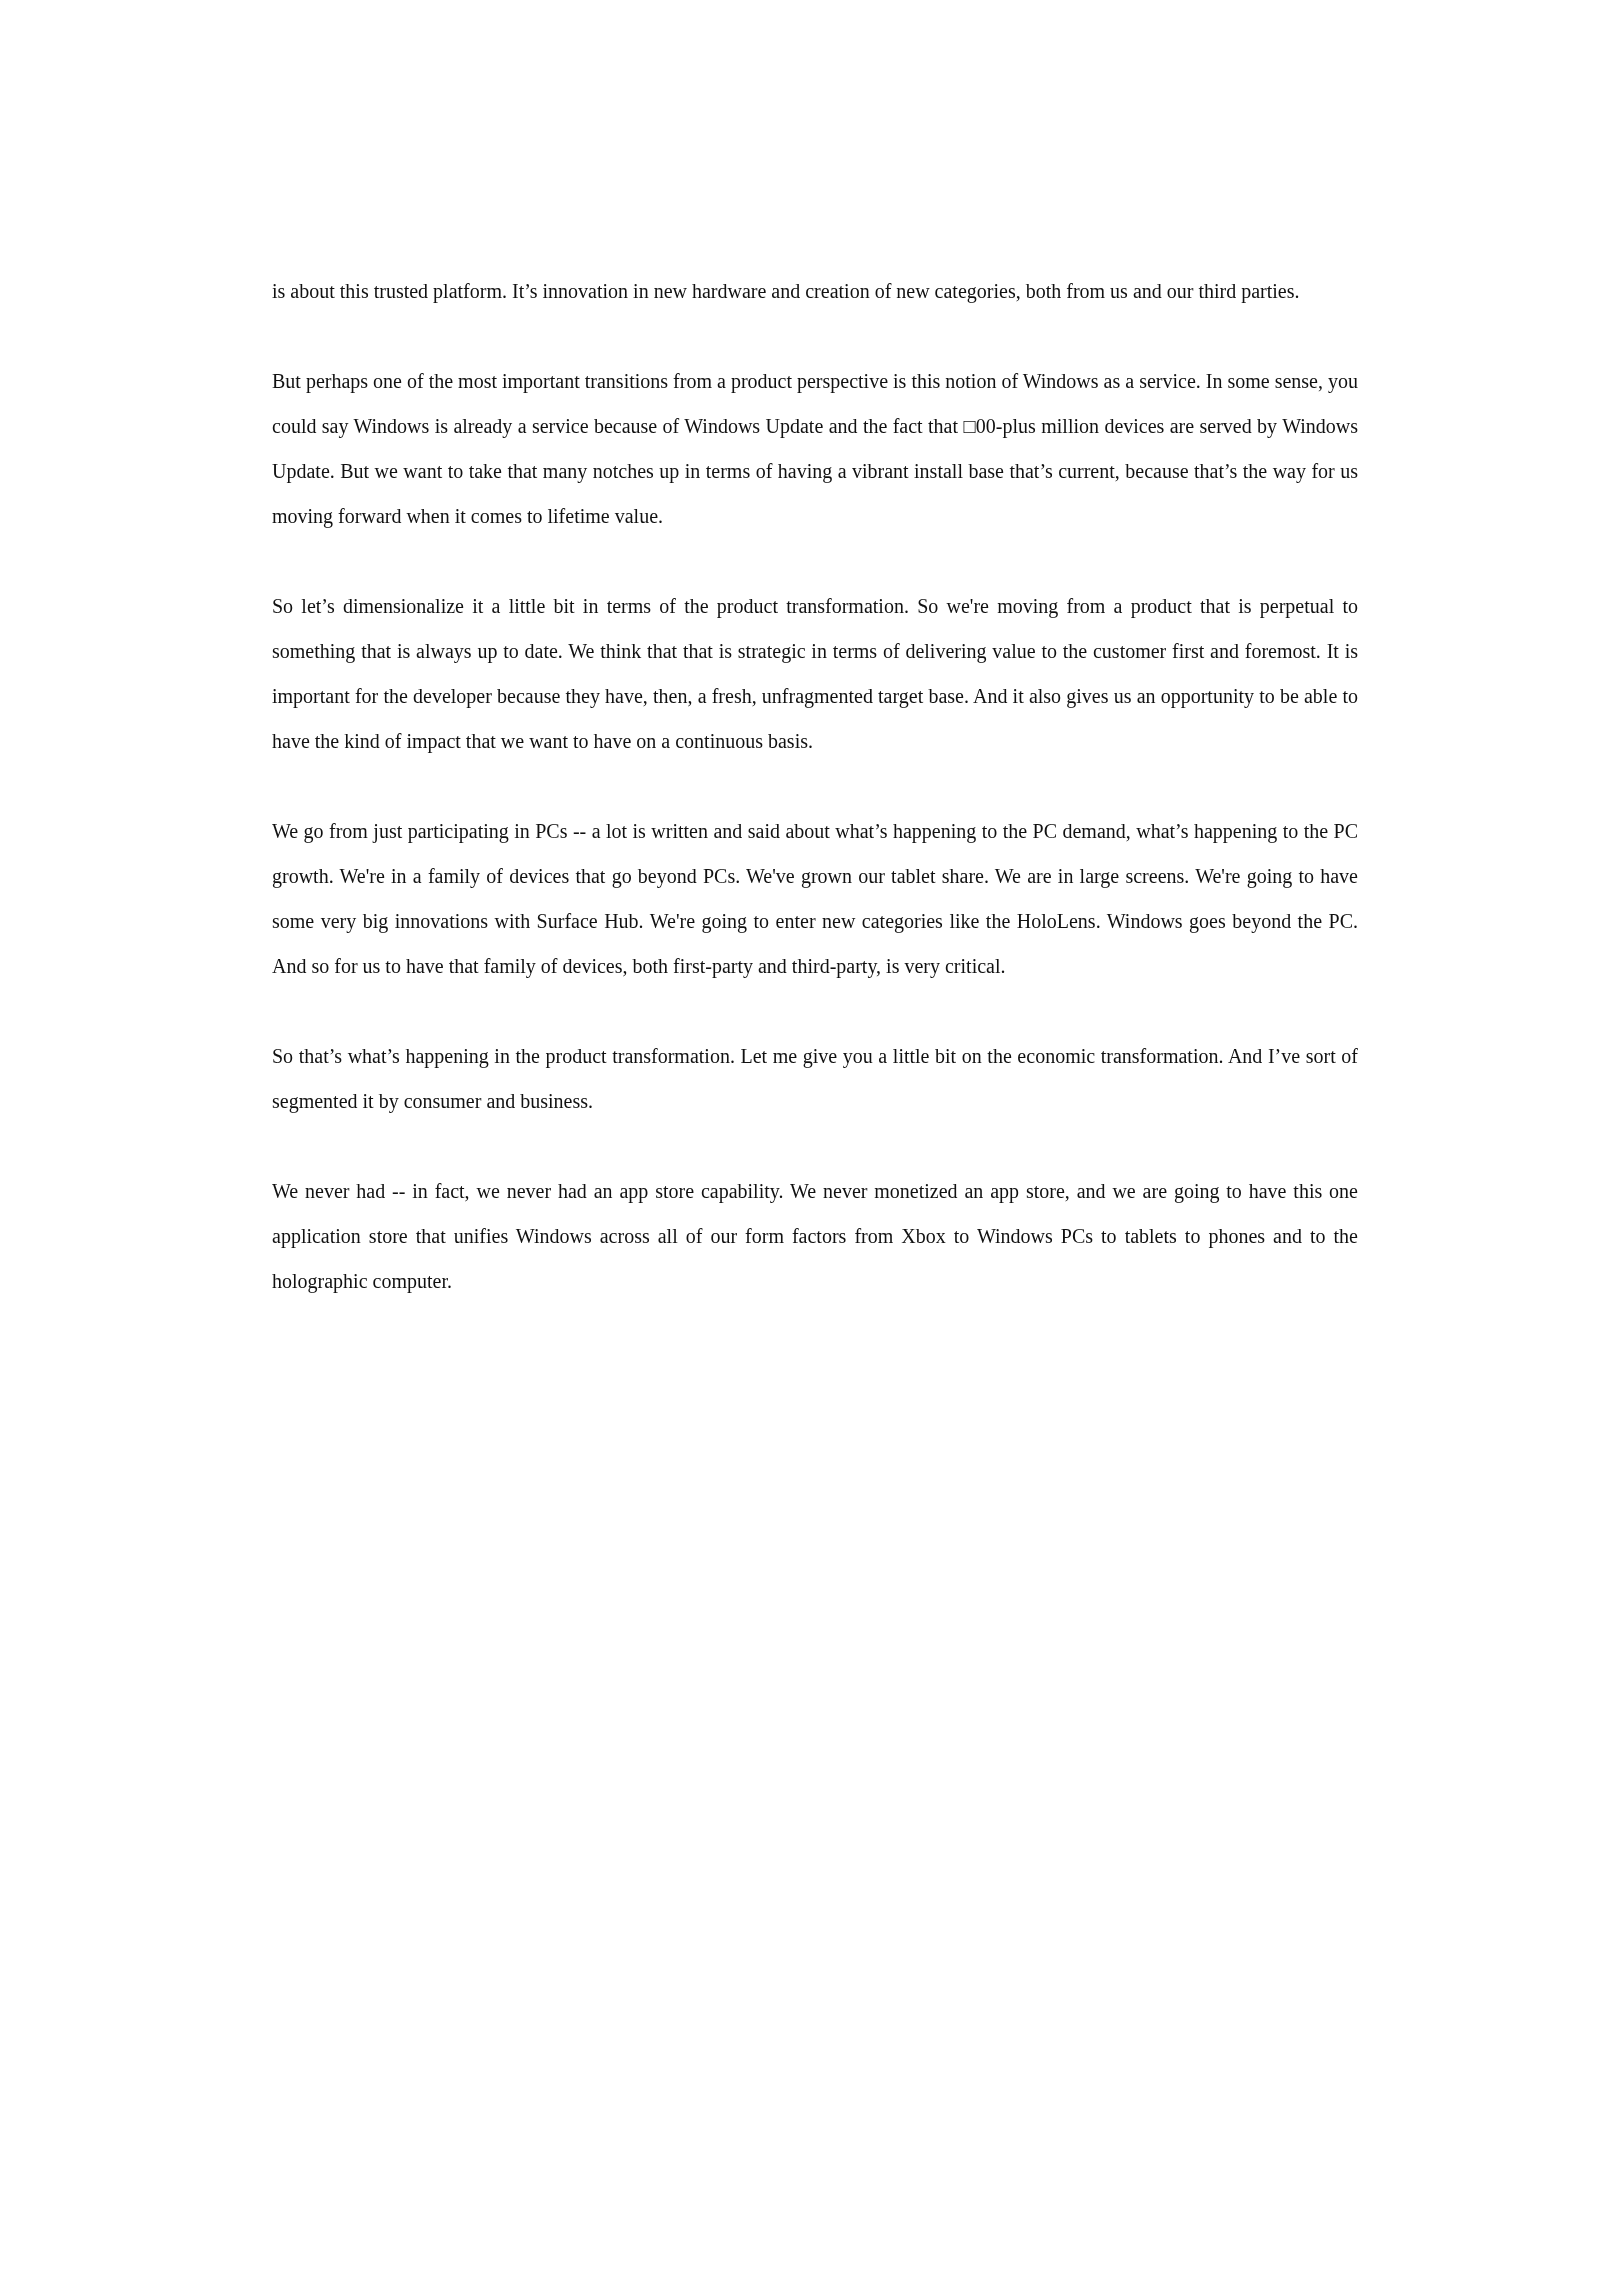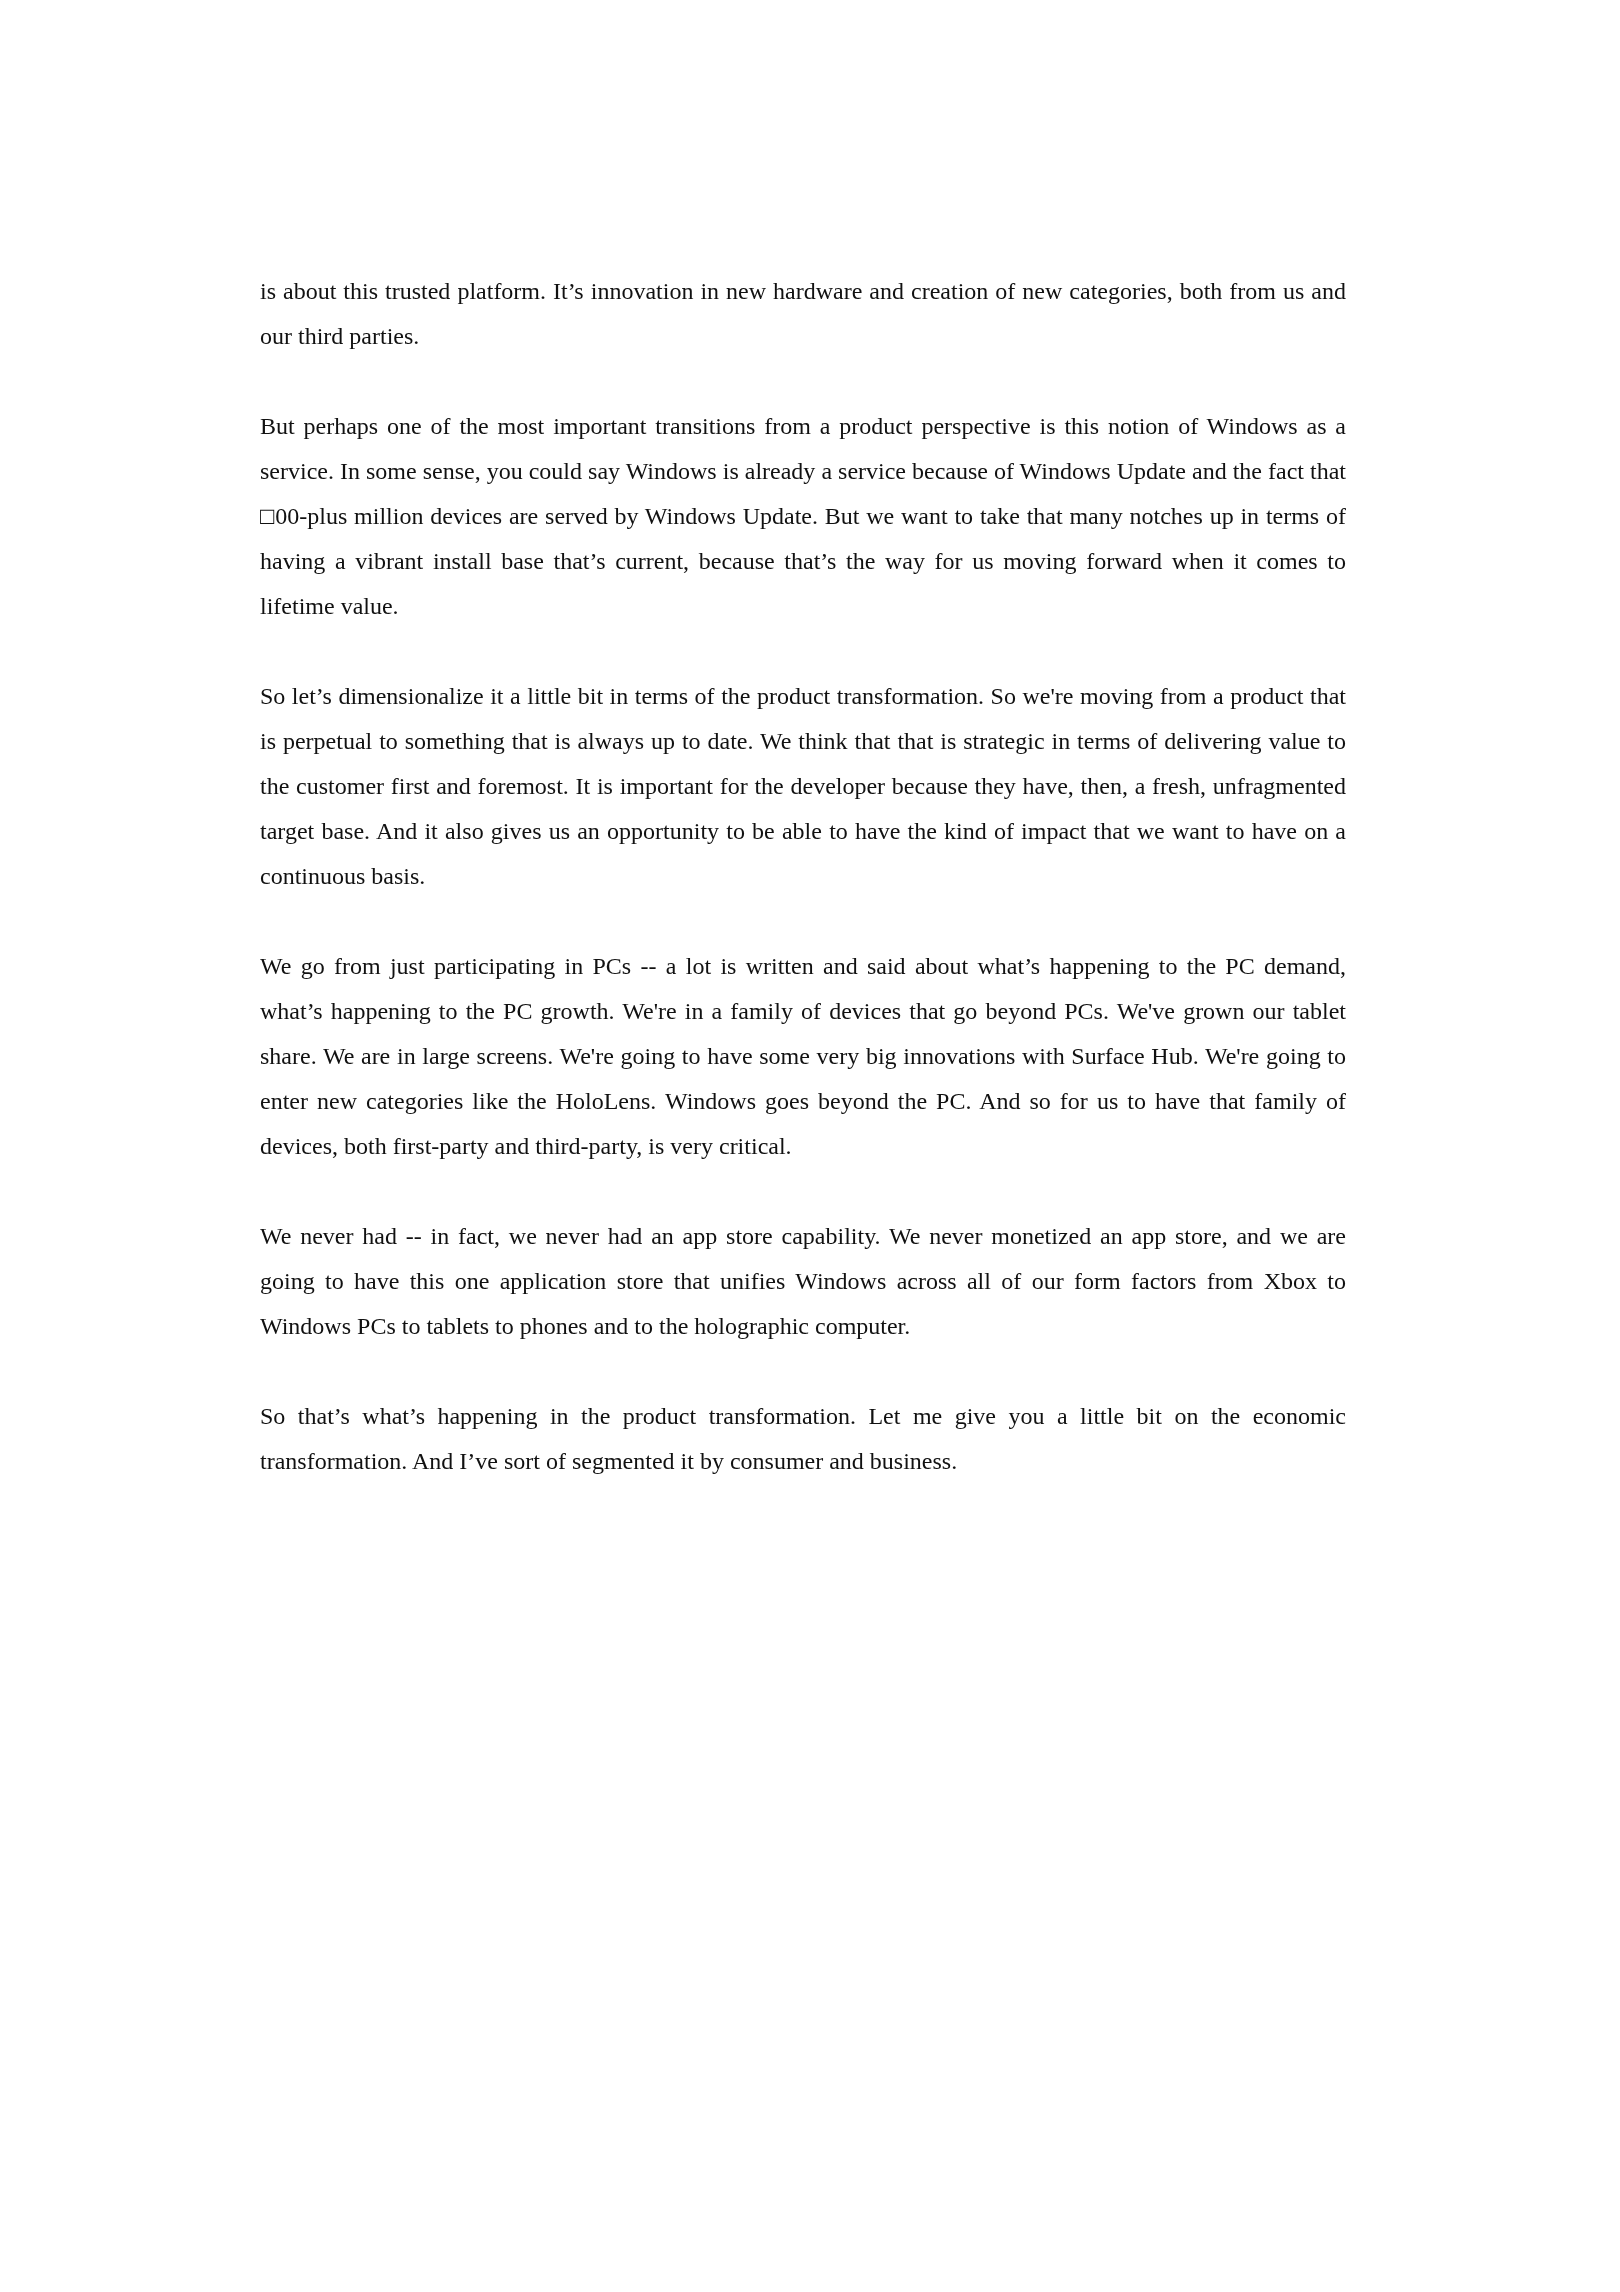--- a/index.html
+++ b/index.html
@@ -1,36 +1,36 @@
 <!DOCTYPE html>
 <html><head>
   <meta charset="utf-8">
   <style>
     html, body { margin: 0; padding: 0; background: #ffffff; }
     body { width: 1620px; height: 2293px; position: relative; overflow: hidden; }
     .page {
       position: absolute;
-      left: 260px;
+      left: 272px;
       top: 269px;
       width: 1086px;
       font-family: "Liberation Serif", "DejaVu Serif", serif;
-      font-size: 24px;
+      font-size: 20px;
       line-height: 45px;
       color: #111111;
     }
     .para {
       margin: 0 0 45px 0;
       text-align: justify;
       text-align-last: left;
     }
   </style>
 </head>
 <body>
 
 <div class="page">
   <p class="para">is about this trusted platform.  It’s innovation in new hardware and creation of new categories, both from us and our third parties.</p>
   <p class="para">But perhaps one of the most important transitions from a product perspective is this notion of Windows as a service.  In some sense, you could say Windows is already a service because of Windows Update and the fact that □00-plus million devices are served by Windows Update.  But we want to take that many notches up in terms of having a vibrant install base that’s current, because that’s the way for us moving forward when it comes to lifetime value.</p>
   <p class="para">So let’s dimensionalize it a little bit in terms of the product transformation.  So we're moving from a product that is perpetual to something that is always up to date.  We think that that is strategic in terms of delivering value to the customer first and foremost.  It is important for the developer because they have, then, a fresh, unfragmented target base.  And it also gives us an opportunity to be able to have the kind of impact that we want to have on a continuous basis.</p>
   <p class="para">We go from just participating in PCs -- a lot is written and said about what’s happening to the PC demand, what’s happening to the PC growth.  We're in a family of devices that go beyond PCs.  We've grown our tablet share.  We are in large screens.  We're going to have some very big innovations with Surface Hub.  We're going to enter new categories like the HoloLens.  Windows goes beyond the PC.  And so for us to have that family of devices, both first-party and third-party, is very critical.</p>
+  <p class="para">So that’s what’s happening in the product transformation.  Let me give you a little bit on the economic transformation.  And I’ve sort of segmented it by consumer and business.</p>
   <p class="para">We never had -- in fact, we never had an app store capability.  We never monetized an app store, and we are going to have this one application store that unifies Windows across all of our form factors from Xbox to Windows PCs to tablets to phones and to the holographic computer.</p>
-  <p class="para">So that’s what’s happening in the product transformation.  Let me give you a little bit on the economic transformation.  And I’ve sort of segmented it by consumer and business.</p>
 </div>
 
 
 </body></html>

